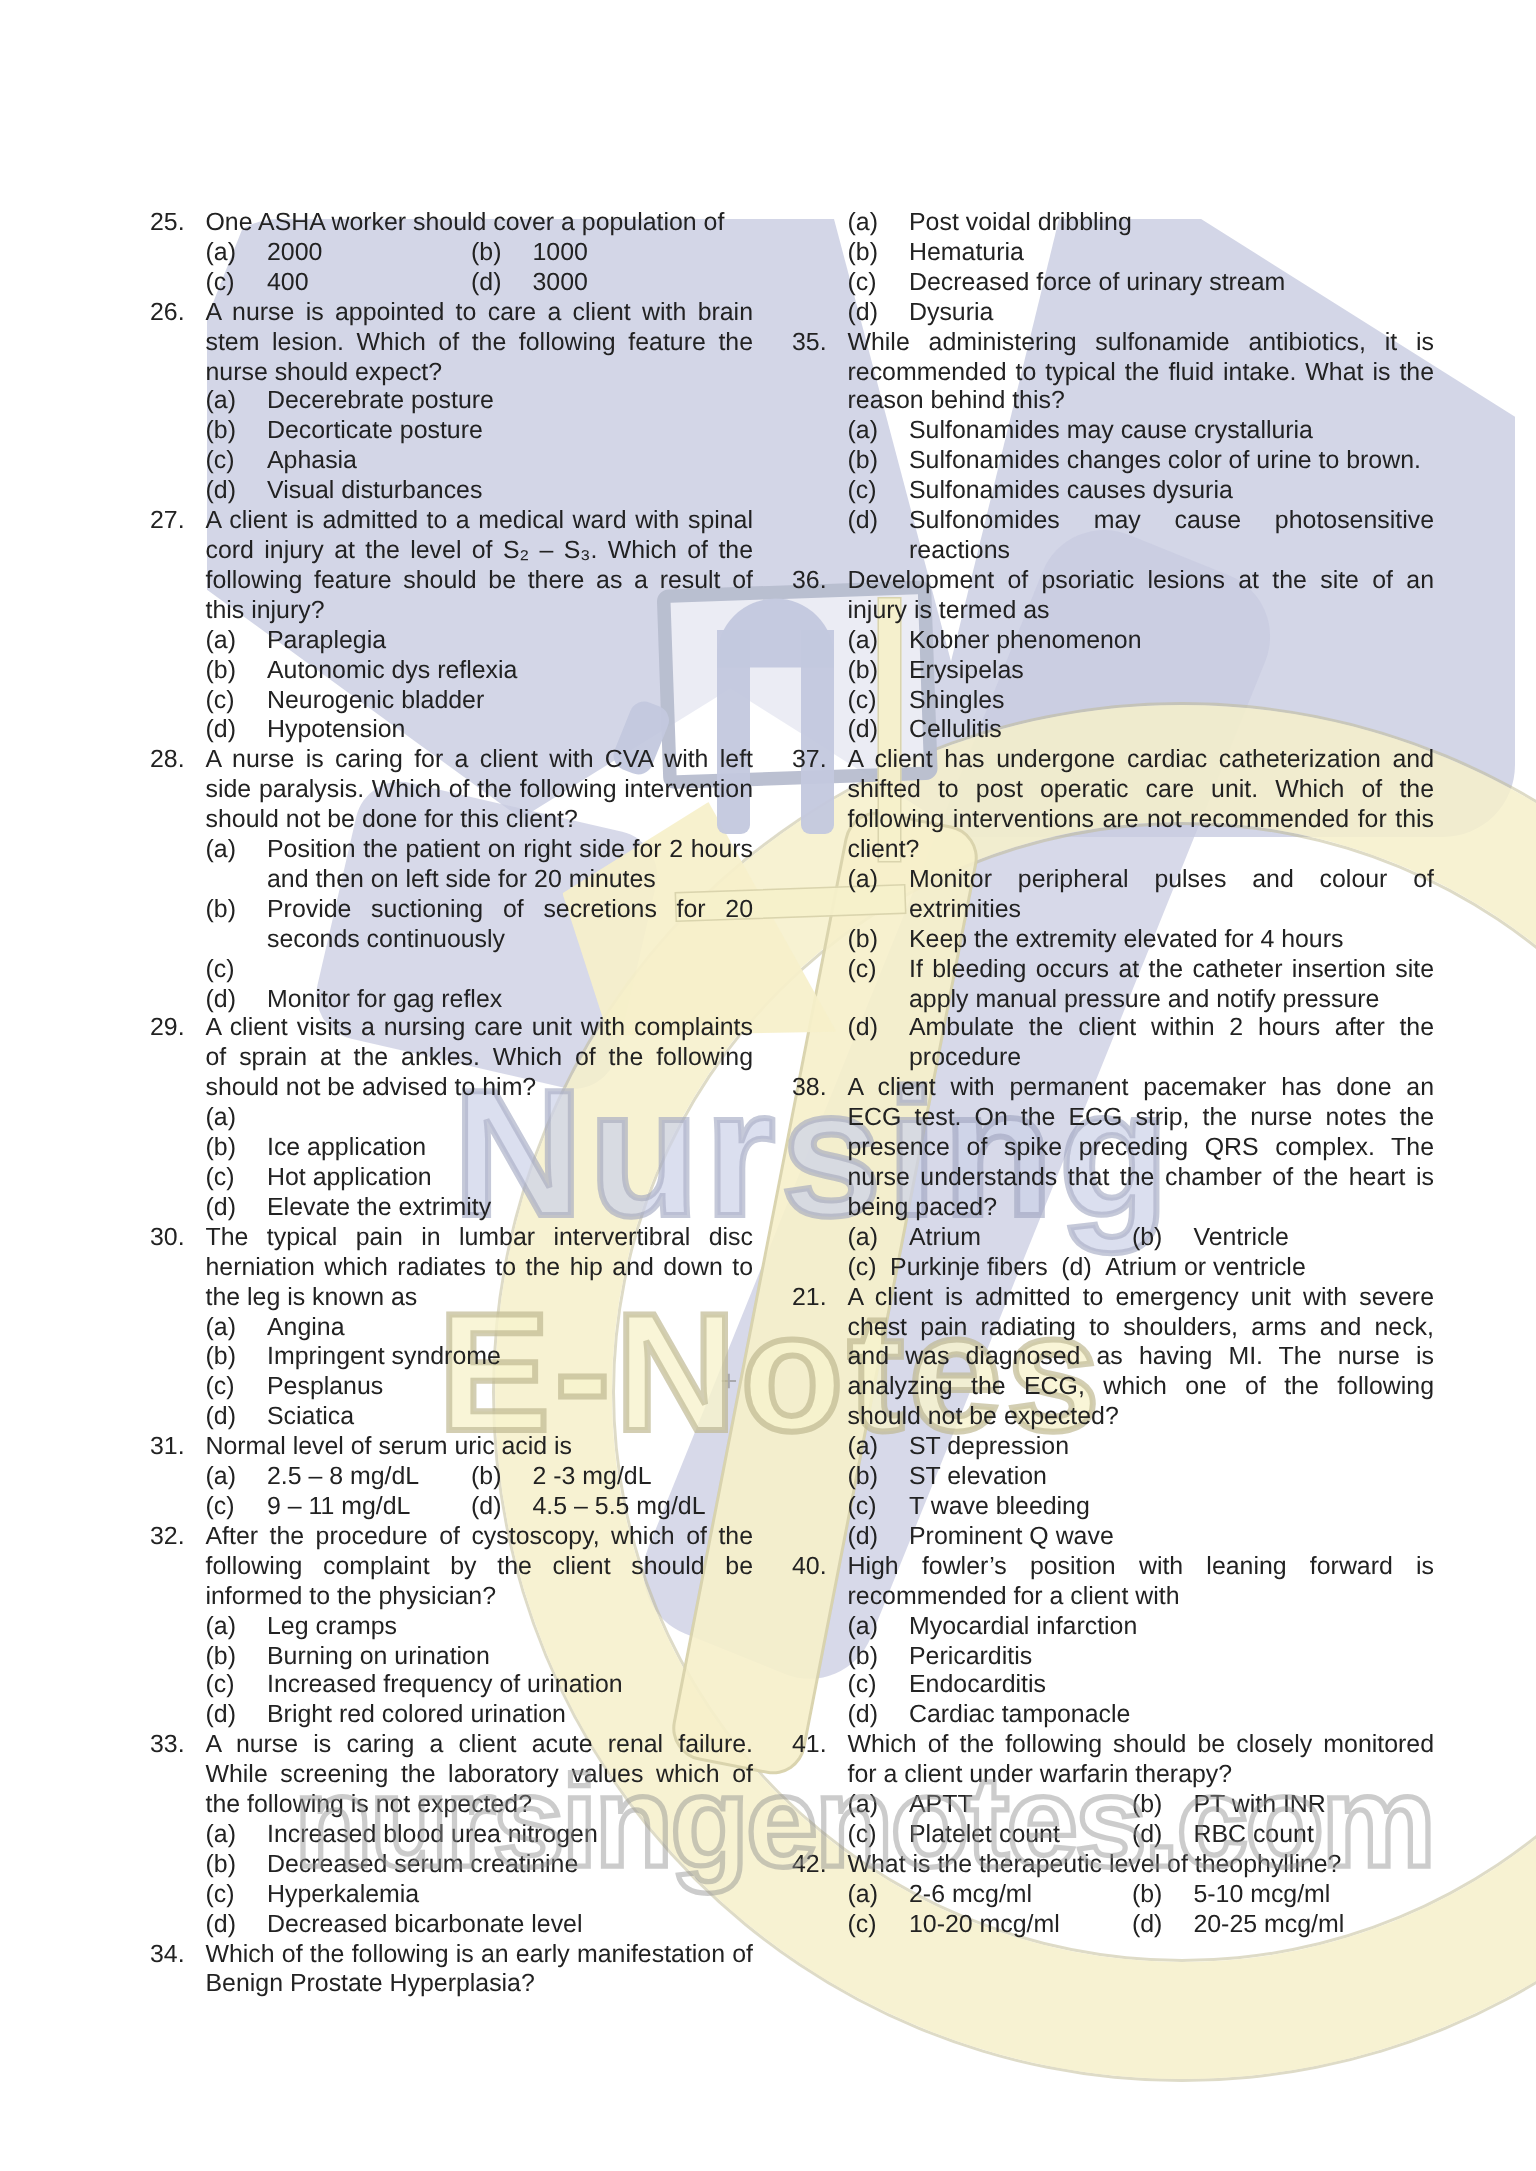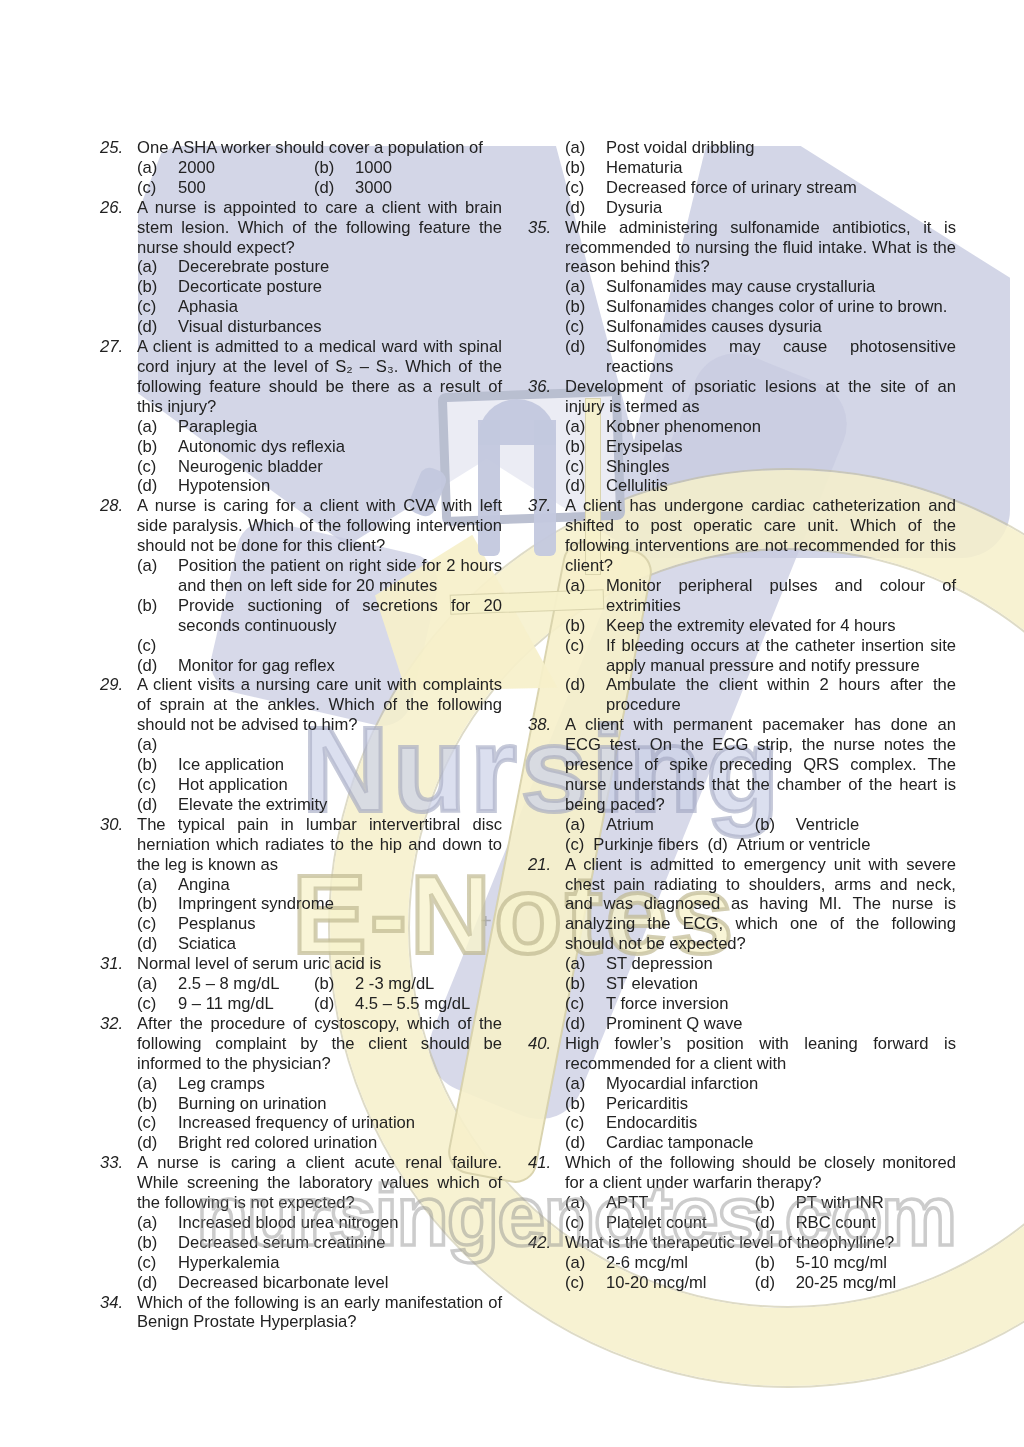--- a/index.html
+++ b/index.html
@@ -91,21 +91,21 @@
   
   .content{
     position:absolute;left:100px;top:138px;width:856px;
     display:flex;gap:26px;z-index:2;
     font-size:16.6px;line-height:19.9px;
   }
   .col{display:block;}
   .col-left{width:402px;}
   .col-right{width:428px;}
   .q{display:flex;align-items:flex-start;}
-  .qnum{flex:0 0 37px;font-style:italic;}
+  .qnum{flex:0 0 37px;}
   .qbody{flex:1;min-width:0;}
   .stem{text-align:justify;}
   .opt{display:flex;}
   .optlab{flex:0 0 41px;}
   .opttext{flex:1;text-align:justify;}
   .pair{display:grid;grid-template-columns:48.5% 51.5%;}
   .inlineopts{display:flex;flex-wrap:nowrap;}
   .inlineopts span{margin-right:9px;white-space:nowrap;}
 </style>
 </head>
@@ -144,21 +144,21 @@
             <div class="opt">
                 <span class="optlab">(a)</span>
                 <span class="opttext">2000</span>
               </div>
             <div class="opt">
                 <span class="optlab">(b)</span>
                 <span class="opttext">1000</span>
               </div>
             <div class="opt">
                 <span class="optlab">(c)</span>
-                <span class="opttext">500</span>
+                <span class="opttext">400</span>
               </div>
             <div class="opt">
                 <span class="optlab">(d)</span>
                 <span class="opttext">3000</span>
               </div>
           </div>
         </div>
       </div>
 
       <div class="q">
@@ -373,21 +373,21 @@
           <div class="opt">
               <span class="optlab">(d)</span>
               <span class="opttext">Dysuria</span>
             </div>
         </div>
       </div>
 
       <div class="q">
         <div class="qnum">35.</div>
         <div class="qbody">
-          <div class="stem">While administering sulfonamide antibiotics, it is recommended to nursing the fluid intake. What is the reason behind this?</div>
+          <div class="stem">While administering sulfonamide antibiotics, it is recommended to typical the fluid intake. What is the reason behind this?</div>
           <div class="opt">
               <span class="optlab">(a)</span>
               <span class="opttext">Sulfonamides may cause crystalluria</span>
             </div>
           <div class="opt">
               <span class="optlab">(b)</span>
               <span class="opttext">Sulfonamides changes color of urine to brown.</span>
             </div>
           <div class="opt">
               <span class="optlab">(c)</span>
@@ -476,21 +476,21 @@
           <div class="opt">
               <span class="optlab">(a)</span>
               <span class="opttext">ST depression</span>
             </div>
           <div class="opt">
               <span class="optlab">(b)</span>
               <span class="opttext">ST elevation</span>
             </div>
           <div class="opt">
               <span class="optlab">(c)</span>
-              <span class="opttext">T force inversion</span>
+              <span class="opttext">T wave bleeding</span>
             </div>
           <div class="opt">
               <span class="optlab">(d)</span>
               <span class="opttext">Prominent Q wave</span>
             </div>
         </div>
       </div>
 
       <div class="q">
         <div class="qnum">40.</div>

